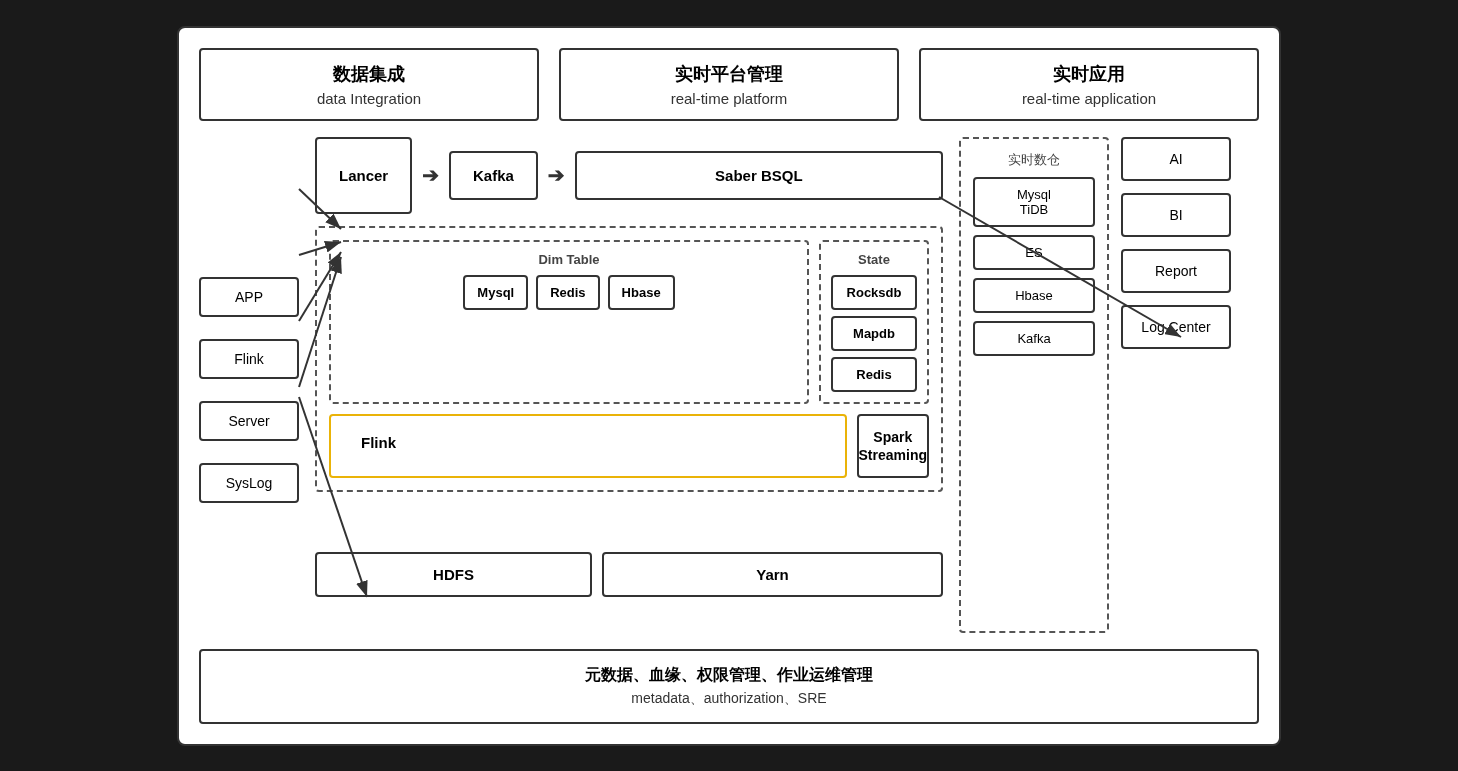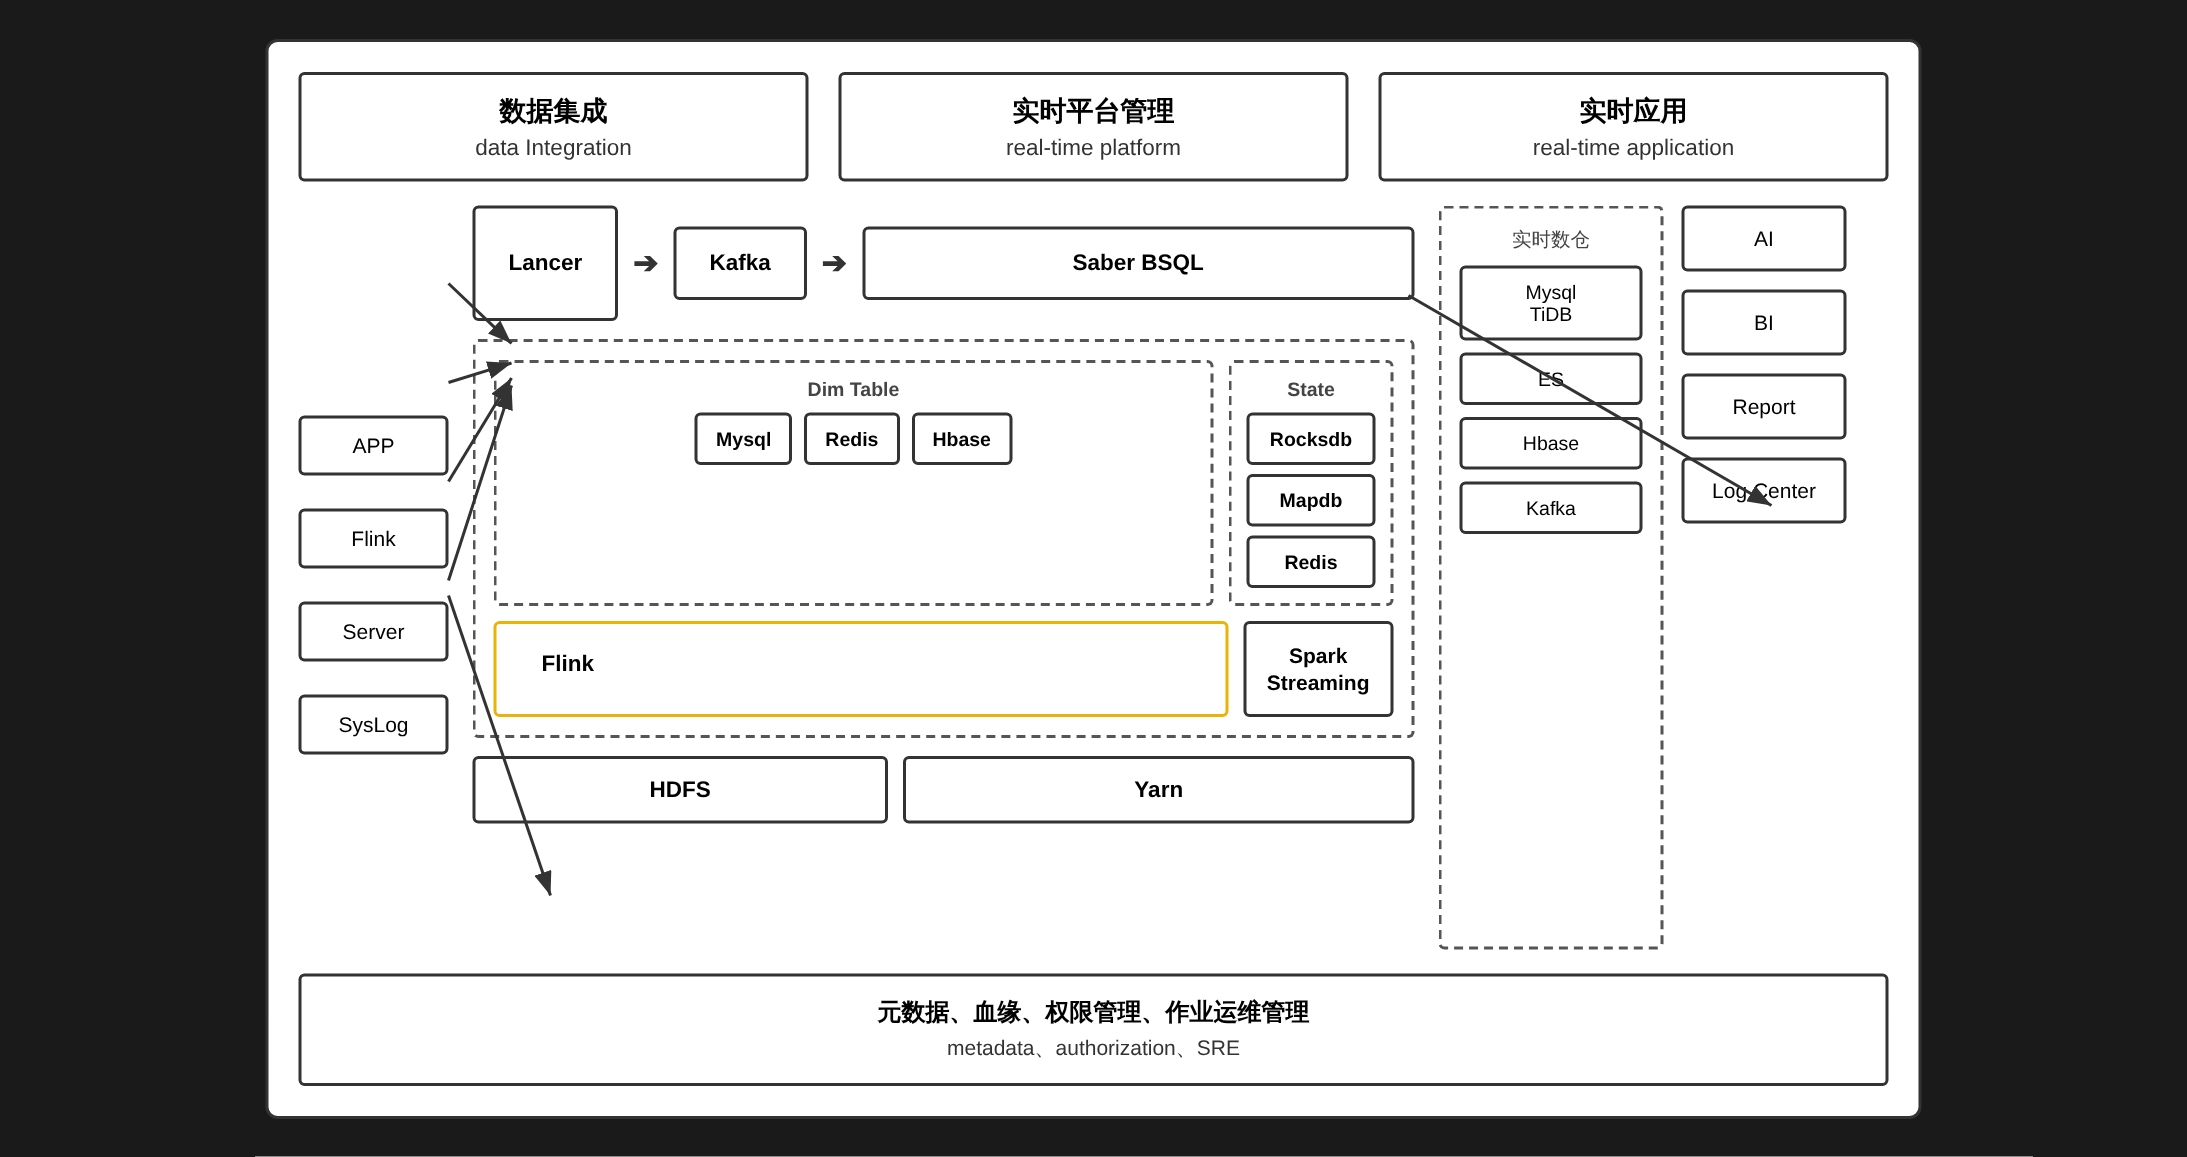--- a/index.html
+++ b/index.html
@@ -207,29 +207,30 @@
       border-radius: 4px;
       padding: 18px 30px;
       text-align: left;
       font-size: 15px;
       background: #fff;
       flex: 1;
     }
     .spark-box {
       border: 2px solid #333;
       border-radius: 4px;
-      padding: 12px 14px;
+      padding: 12px 0;
       text-align: center;
       font-size: 14px;
       background: #fff;
       line-height: 1.3;
     }
     .hdfs-yarn-row {
       display: flex;
       gap: 10px;
+      margin-top: 48px;
     }
     .hdfs-box {
       border: 2px solid #333;
       border-radius: 4px;
       padding: 12px 30px;
       text-align: center;
       font-size: 15px;
       background: #fff;
       flex: 1;
     }

